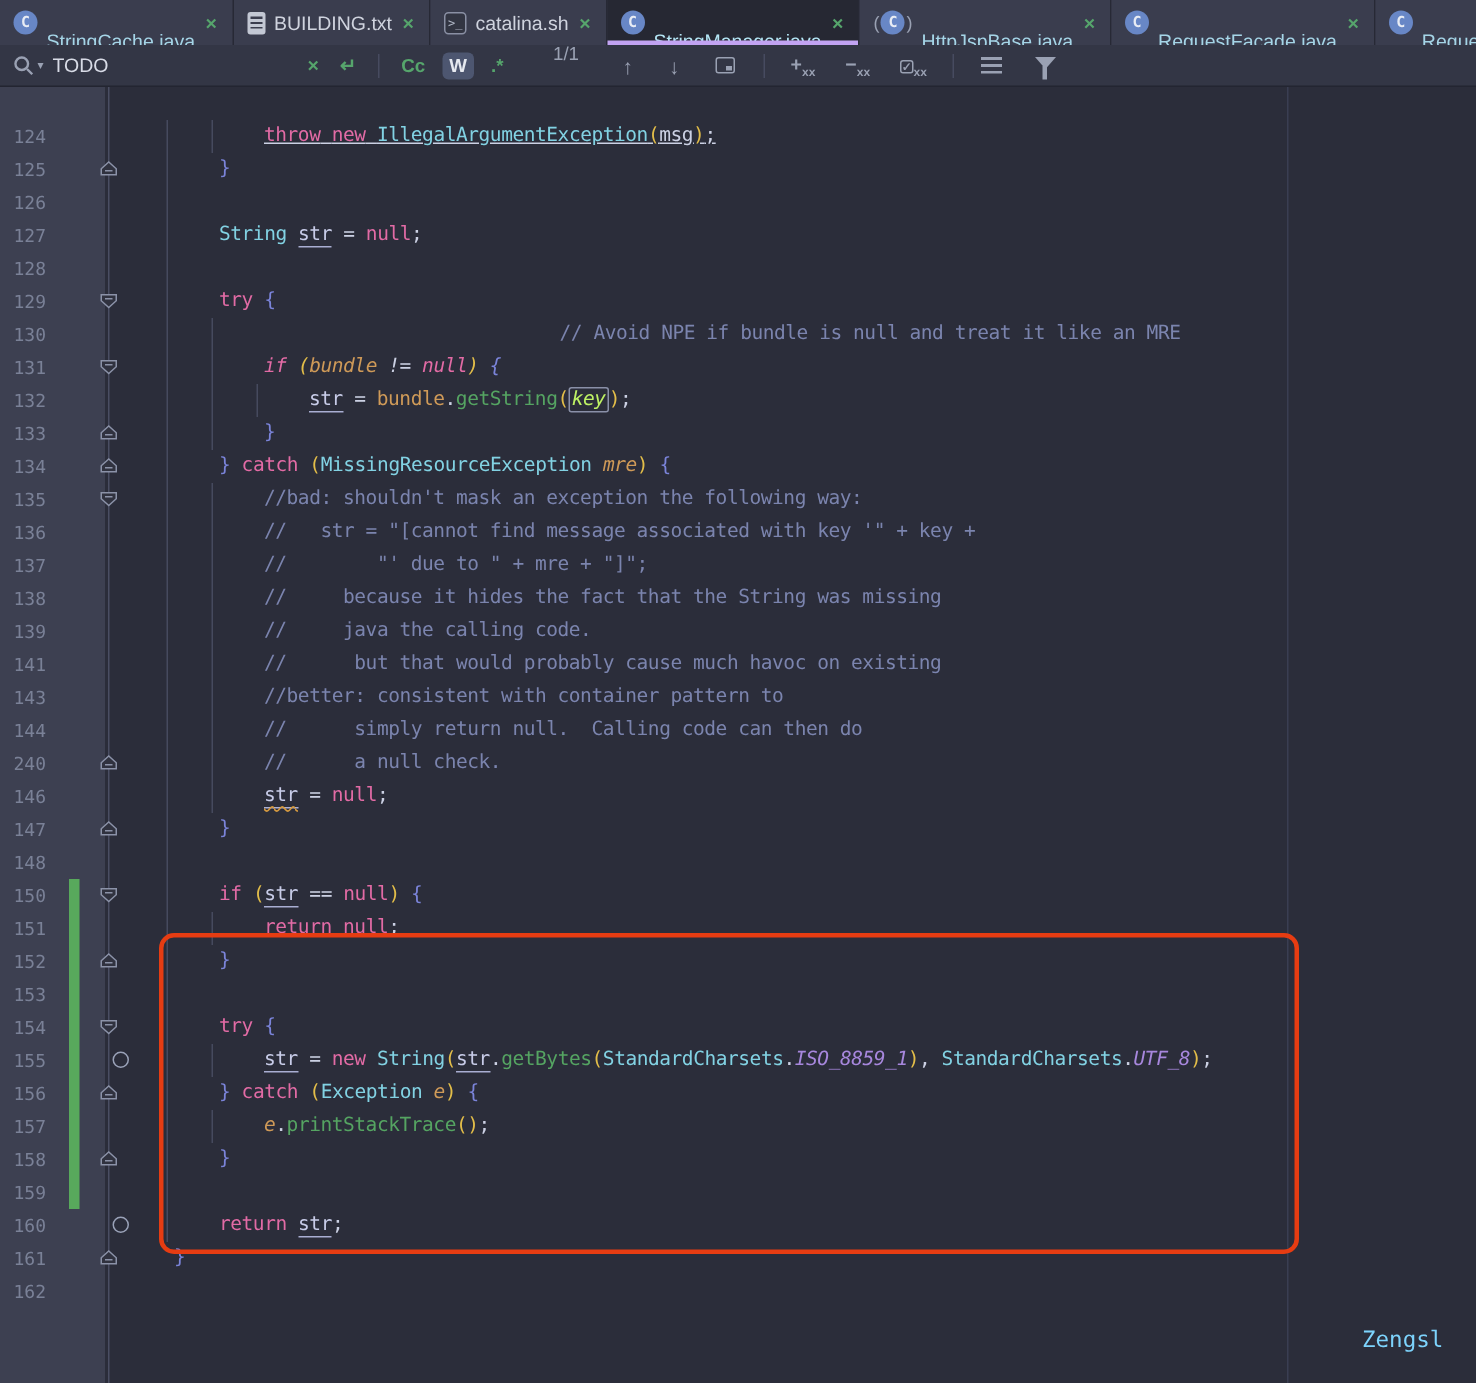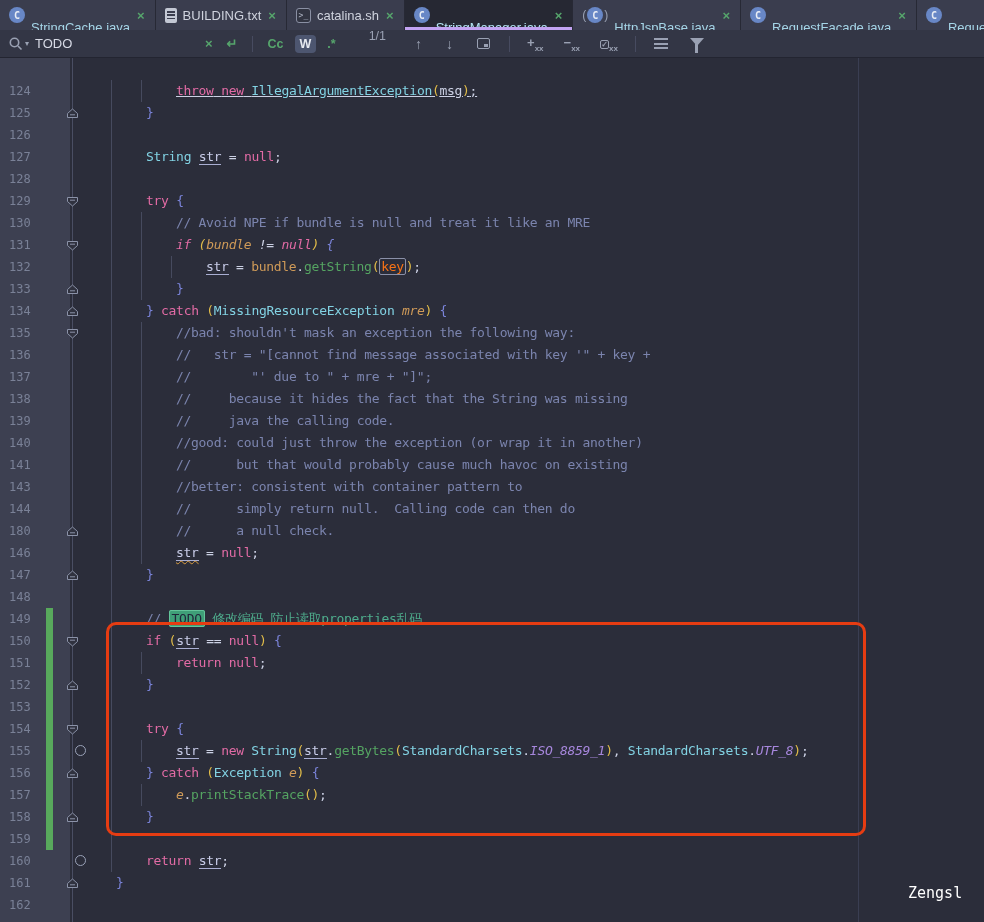--- a/index.html
+++ b/index.html
@@ -82,26 +82,26 @@
   .seg-brc { color:#7b84da; }
   .seg-pl  { color:#ccd1e4; }
   .seg-cmt { color:#7b84ae; }
   .seg-td  { color:#4fae8d; }
   .seg-tdh { color:#20263a; background:#3f9f78; border:1px solid #63c49a; border-radius:2px; padding:0 2px; }
   .seg-var { color:#c8cce8; border-bottom:1px solid #a9aed2; }
   .seg-vw  { color:#c8cce8; border-bottom:1px solid #a9aed2;
              text-decoration:underline wavy #d89b3e; text-decoration-thickness:1px; text-underline-offset:3px; }
   .seg-fld { color:#cf9a58; }
   .seg-prm { color:#cf9a58; font-style:italic; }
-  .seg-pbx { color:#f97316; border:1px solid #8a90a8; border-radius:2px; padding:0 1px; }
+  .seg-pbx { color:#bef264; font-style:italic; border:1px solid #8a90a8; border-radius:2px; padding:0 1px; }
   .seg-cst { color:#a787dd; font-style:italic; }
 
   .redbox { position:absolute; left:106px; top:564px; width:760px; height:214px;
             border:3px solid #e63c12; border-radius:10px; pointer-events:none; z-index:5; }
-  .watermark { position:absolute; left:908px; top:826px; color:#ffffff; font-size:15px;
+  .watermark { position:absolute; left:908px; top:826px; color:#7dd3fc; font-size:15px;
                font-family:"DejaVu Sans Mono", monospace; }
 </style>
 </head>
 <body>
 
 <div class="app">
 
   <div class="tabbar">
     <div class="tab">
       <span class="icl">C</span>
@@ -209,21 +209,21 @@
               <polygon points="1.5,2.5 11.5,2.5 11.5,6.5 6.5,11 1.5,6.5" fill="#30323f" stroke="#8b92a8" stroke-width="1"></polygon>
               <line x1="4" y1="5.2" x2="9" y2="5.2" stroke="#8b92a8" stroke-width="1"></line>
             </svg></div>
           <div class="guide" style="left: 111px;"></div>
           <div class="code" style="padding-left: 30px;"><span class="seg-kw">try</span><span class="seg-pl"> </span><span class="seg-brc">{</span></div>
         </div>
         <div class="row">
           <span class="ln">130</span>
           <div class="guide" style="left: 111px;"></div>
           <div class="guide" style="left: 141px;"></div>
-          <div class="code" style="padding-left: 60px;"><span class="seg-cmt">// Avoid NPE if bundle is null and treat it like an MRE</span></div>
+          <div class="code" style="padding-left: 60px; text-align: center;"><span class="seg-cmt">// Avoid NPE if bundle is null and treat it like an MRE</span></div>
         </div>
         <div class="row">
           <span class="ln">131</span>
           <div class="fold"><svg width="13" height="13">
               <polygon points="1.5,2.5 11.5,2.5 11.5,6.5 6.5,11 1.5,6.5" fill="#30323f" stroke="#8b92a8" stroke-width="1"></polygon>
               <line x1="4" y1="5.2" x2="9" y2="5.2" stroke="#8b92a8" stroke-width="1"></line>
             </svg></div>
           <div class="guide" style="left: 111px;"></div>
           <div class="guide" style="left: 141px;"></div>
           <div class="code" style="padding-left: 60px; font-style: italic;"><span class="seg-kw">if</span><span class="seg-pl"> </span><span class="seg-par">(</span><span class="seg-fld">bundle</span><span class="seg-pl"> != </span><span class="seg-kw">null</span><span class="seg-par">)</span><span class="seg-pl"> </span><span class="seg-brc">{</span></div>
@@ -282,45 +282,39 @@
           <div class="guide" style="left: 141px;"></div>
           <div class="code" style="padding-left: 60px;"><span class="seg-cmt">//     because it hides the fact that the String was missing</span></div>
         </div>
         <div class="row">
           <span class="ln">139</span>
           <div class="guide" style="left: 111px;"></div>
           <div class="guide" style="left: 141px;"></div>
           <div class="code" style="padding-left: 60px;"><span class="seg-cmt">//     java the calling code.</span></div>
         </div>
         <div class="row">
-          <span class="ln">140</span>
-          <div class="guide" style="left: 111px;"></div>
-          <div class="guide" style="left: 141px;"></div>
-          <div class="code" style="padding-left: 60px;"><span class="seg-cmt">//good: could just throw the exception (or wrap it in another)</span></div>
-        </div>
-        <div class="row">
           <span class="ln">141</span>
           <div class="guide" style="left: 111px;"></div>
           <div class="guide" style="left: 141px;"></div>
           <div class="code" style="padding-left: 60px;"><span class="seg-cmt">//      but that would probably cause much havoc on existing</span></div>
         </div>
         <div class="row">
           <span class="ln">143</span>
           <div class="guide" style="left: 111px;"></div>
           <div class="guide" style="left: 141px;"></div>
           <div class="code" style="padding-left: 60px;"><span class="seg-cmt">//better: consistent with container pattern to</span></div>
         </div>
         <div class="row">
           <span class="ln">144</span>
           <div class="guide" style="left: 111px;"></div>
           <div class="guide" style="left: 141px;"></div>
           <div class="code" style="padding-left: 60px;"><span class="seg-cmt">//      simply return null.  Calling code can then do</span></div>
         </div>
         <div class="row">
-          <span class="ln">180</span>
+          <span class="ln">240</span>
           <div class="fold"><svg width="13" height="13">
               <polygon points="1.5,10.5 11.5,10.5 11.5,6.5 6.5,2 1.5,6.5" fill="#30323f" stroke="#8b92a8" stroke-width="1"></polygon>
               <line x1="4" y1="7.8" x2="9" y2="7.8" stroke="#8b92a8" stroke-width="1"></line>
             </svg></div>
           <div class="guide" style="left: 111px;"></div>
           <div class="guide" style="left: 141px;"></div>
           <div class="code" style="padding-left: 60px;"><span class="seg-cmt">//      a null check.</span></div>
         </div>
         <div class="row">
           <span class="ln">146</span>
@@ -334,26 +328,20 @@
               <polygon points="1.5,10.5 11.5,10.5 11.5,6.5 6.5,2 1.5,6.5" fill="#30323f" stroke="#8b92a8" stroke-width="1"></polygon>
               <line x1="4" y1="7.8" x2="9" y2="7.8" stroke="#8b92a8" stroke-width="1"></line>
             </svg></div>
           <div class="guide" style="left: 111px;"></div>
           <div class="code" style="padding-left: 30px;"><span class="seg-brc">}</span></div>
         </div>
         <div class="row">
           <span class="ln">148</span>
           <div class="guide" style="left: 111px;"></div>
           <div class="code" style="padding-left: 0px;"></div>
-        </div>
-        <div class="row">
-          <span class="ln">149</span>
-          <div class="chg"></div>
-          <div class="guide" style="left: 111px;"></div>
-          <div class="code" style="padding-left: 30px;"><span class="seg-cmt">// </span><span class="seg-tdh">TODO</span><span class="seg-td"> 修改编码 防止读取properties乱码</span></div>
         </div>
         <div class="row">
           <span class="ln">150</span>
           <div class="chg"></div>
           <div class="fold"><svg width="13" height="13">
               <polygon points="1.5,2.5 11.5,2.5 11.5,6.5 6.5,11 1.5,6.5" fill="#30323f" stroke="#8b92a8" stroke-width="1"></polygon>
               <line x1="4" y1="5.2" x2="9" y2="5.2" stroke="#8b92a8" stroke-width="1"></line>
             </svg></div>
           <div class="guide" style="left: 111px;"></div>
           <div class="code" style="padding-left: 30px;"><span class="seg-kw">if</span><span class="seg-pl"> </span><span class="seg-par">(</span><span class="seg-var">str</span><span class="seg-pl"> == </span><span class="seg-kw">null</span><span class="seg-par">)</span><span class="seg-pl"> </span><span class="seg-brc">{</span></div>

